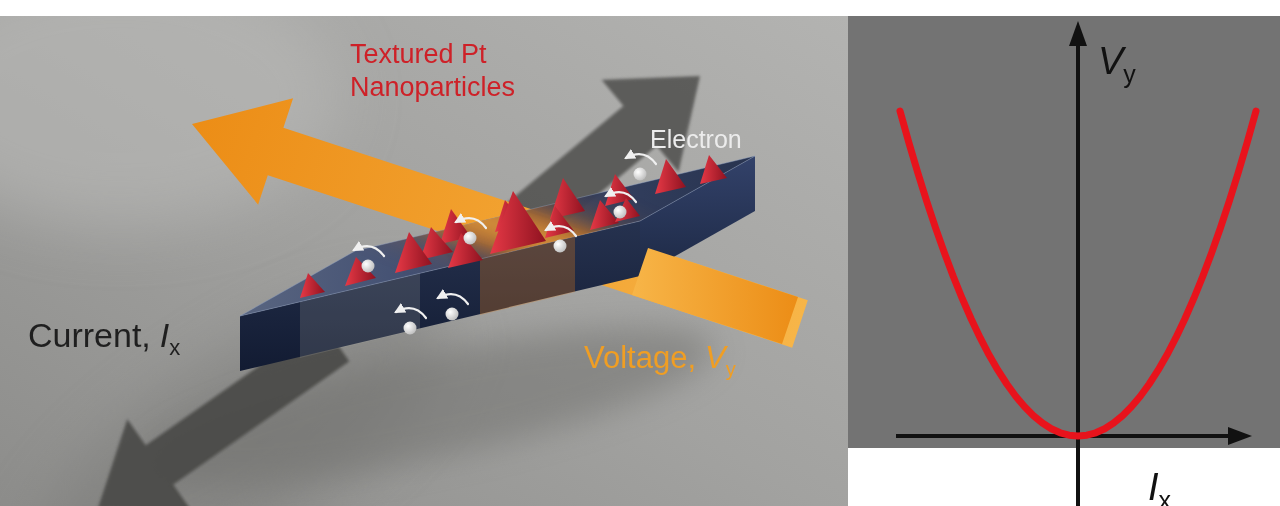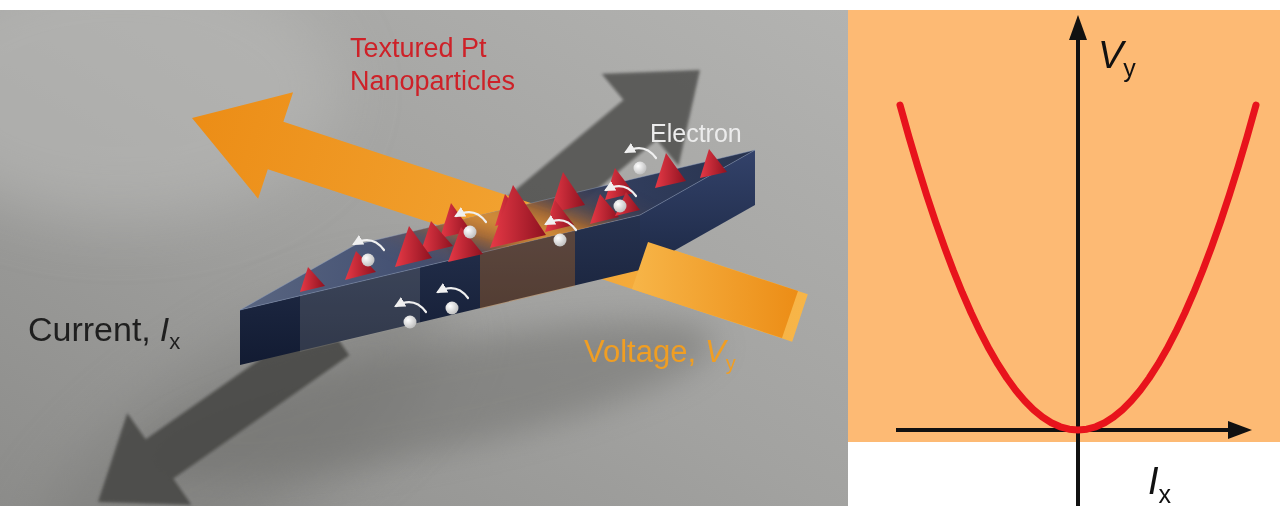--- a/index.html
+++ b/index.html
@@ -1,20 +1,20 @@
 <!DOCTYPE html>
 <html><head>
 <meta charset="utf-8">
 <style>
   html,body{margin:0;padding:0;background:#ffffff;}
   .stage{position:relative;width:1280px;height:506px;overflow:hidden;
          font-family:"Liberation Sans",sans-serif;}
-  .panel{position:absolute;top:10px;height:432px;}
+  .panel{position:absolute;top:16px;height:432px;}
   #left-panel{left:0;width:848px;}
-  #right-panel{left:848px;width:432px;background:#fdba74;}
+  #right-panel{left:848px;width:432px;background:#737373;}
   svg{display:block;}
   text{font-family:"Liberation Sans",sans-serif;}
 </style>
 </head>
 <body>
 
 <div class="stage">
 
   <div class="panel" id="left-panel">
     <svg width="848" height="506" viewBox="0 0 848 506">

